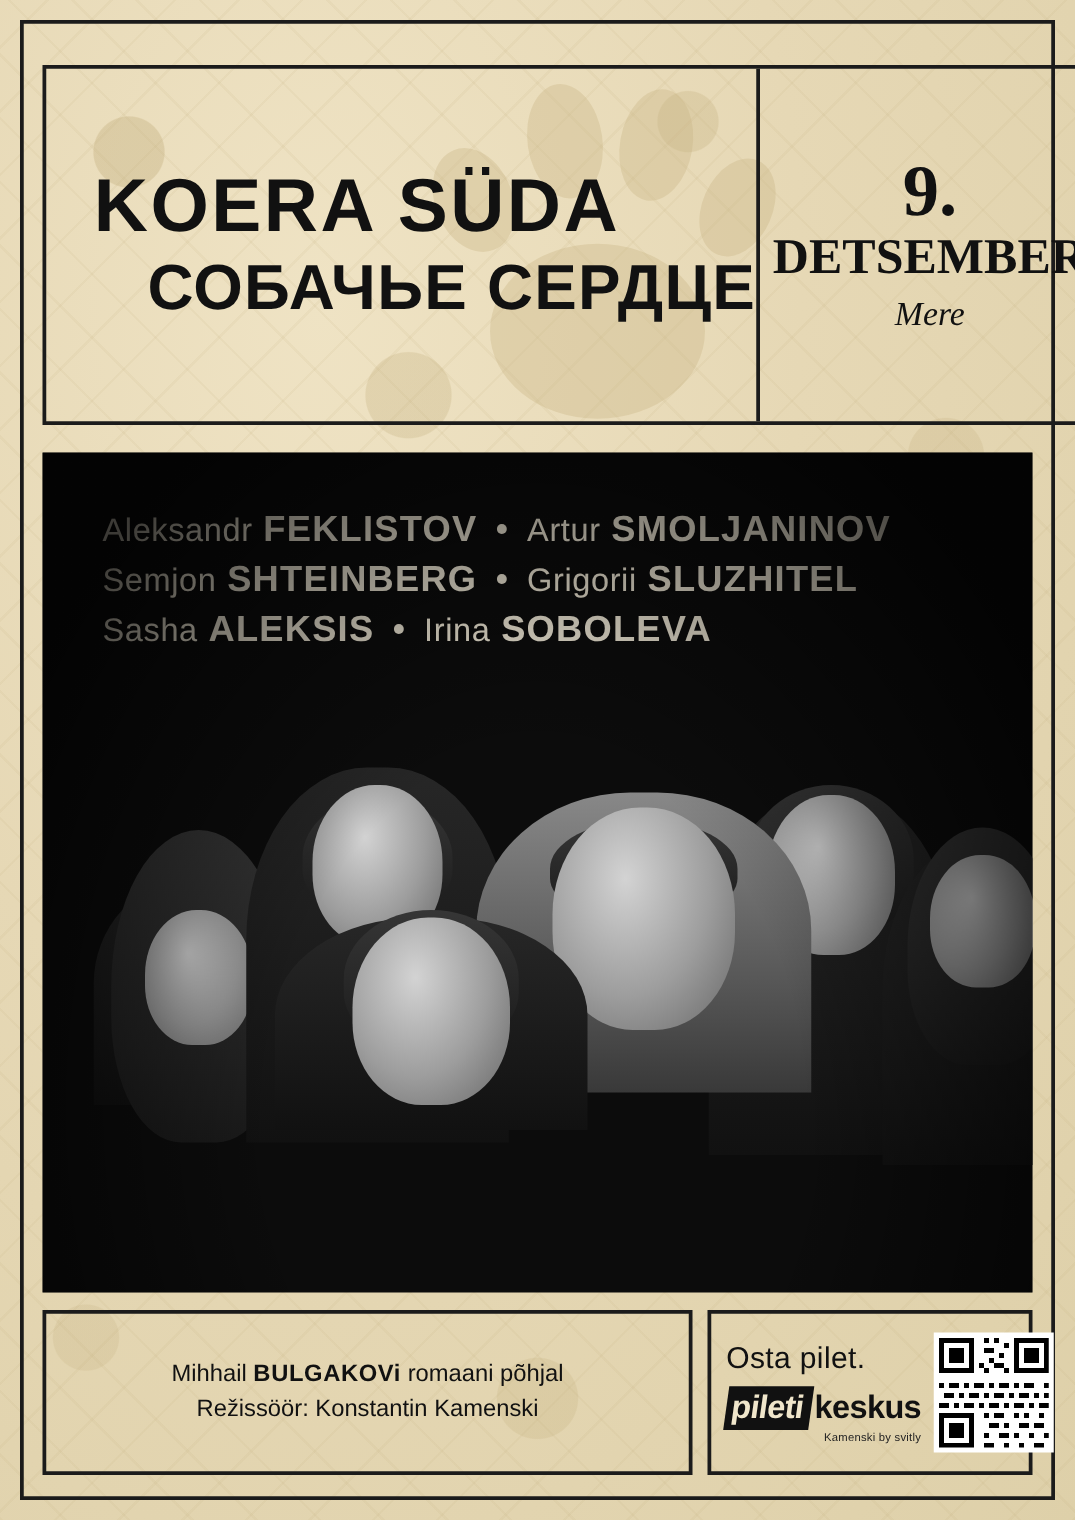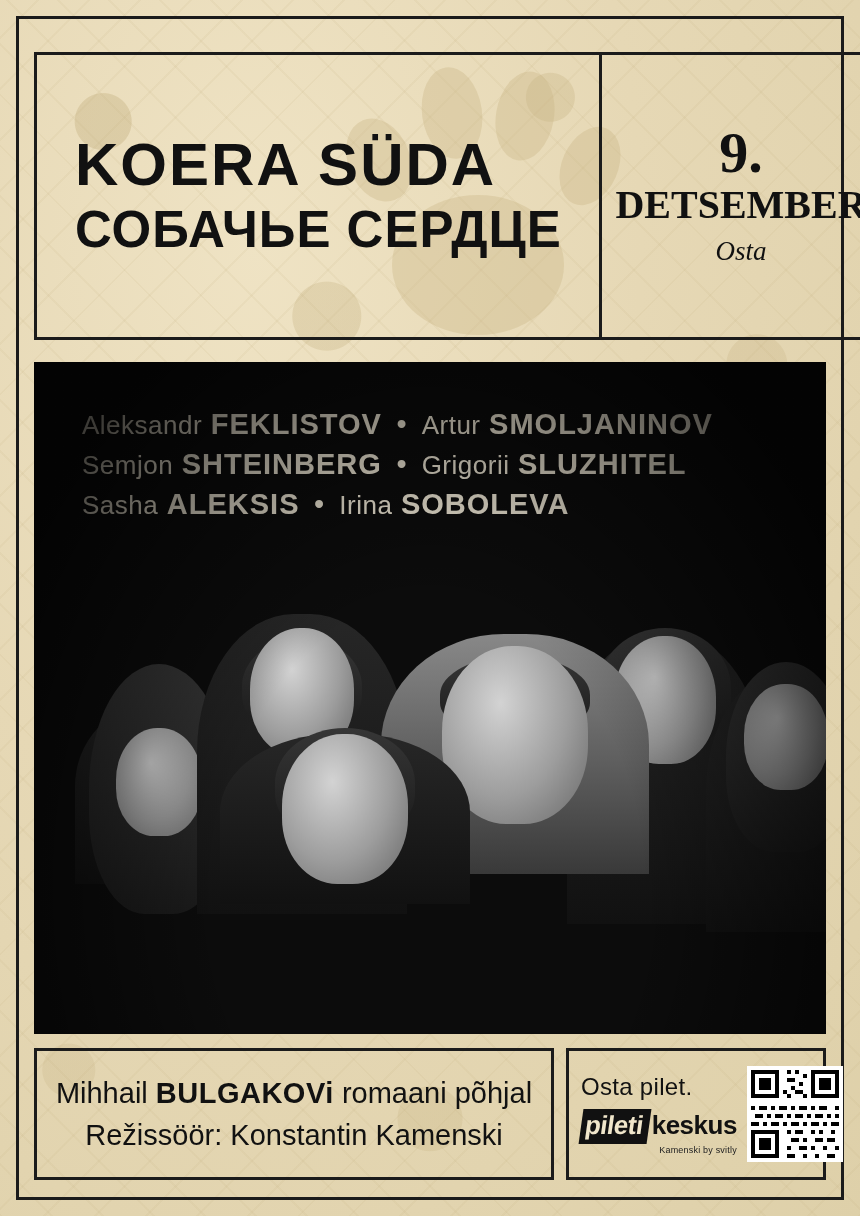--- a/index.html
+++ b/index.html
@@ -92,20 +92,21 @@
     white-space: nowrap;
   }
   .title-ru {
     font-size: 51px;
     font-weight: 800;
     letter-spacing: 1px;
     color: #111;
     line-height: 1.1;
     margin-top: 6px;
     white-space: nowrap;
+    margin-left: 43px;
   }
   .header-divider {
     width: 3px;
     background: #1b1b1b;
     margin: 0;
   }
   .header-right {
     width: 262px;
     display: flex;
     flex-direction: column;
@@ -242,21 +243,21 @@
     left: 34px; top: 1048px;
     width: 520px; height: 132px;
     border: 3px solid #1b1b1b;
     box-sizing: border-box;
     display: flex;
     flex-direction: column;
     align-items: center;
     justify-content: center;
   }
   .credit {
-    font-size: 29px;
+    font-size: 19px;
     color: #111;
     line-height: 1.45;
     white-space: nowrap;
   }
   .credit .strong { font-weight: 700; letter-spacing: .5px; }
 
   .footer-right {
     position: absolute;
     left: 566px; top: 1048px;
     width: 260px; height: 132px;
@@ -333,21 +334,21 @@
   <div class="header-box">
     <div class="header-left">
       <div class="title-et">KOERA SÜDA</div>
       <div class="title-ru">СОБАЧЬЕ СЕРДЦЕ</div>
     </div>
     <div class="header-divider"></div>
     <div class="header-right">
       <div class="date-day">9.</div>
       <div class="date-month">DETSEMBER</div>
       <div class="venue">
-        <span>Osta</span><br>
+        <span>Mere</span><br>
       </div>
     </div>
   </div>
 
   <div class="photo-box">
 
     <div class="cast">
       <div class="cast-line">
         <span class="first">Aleksandr</span>
         <span class="last">FEKLISTOV</span>

